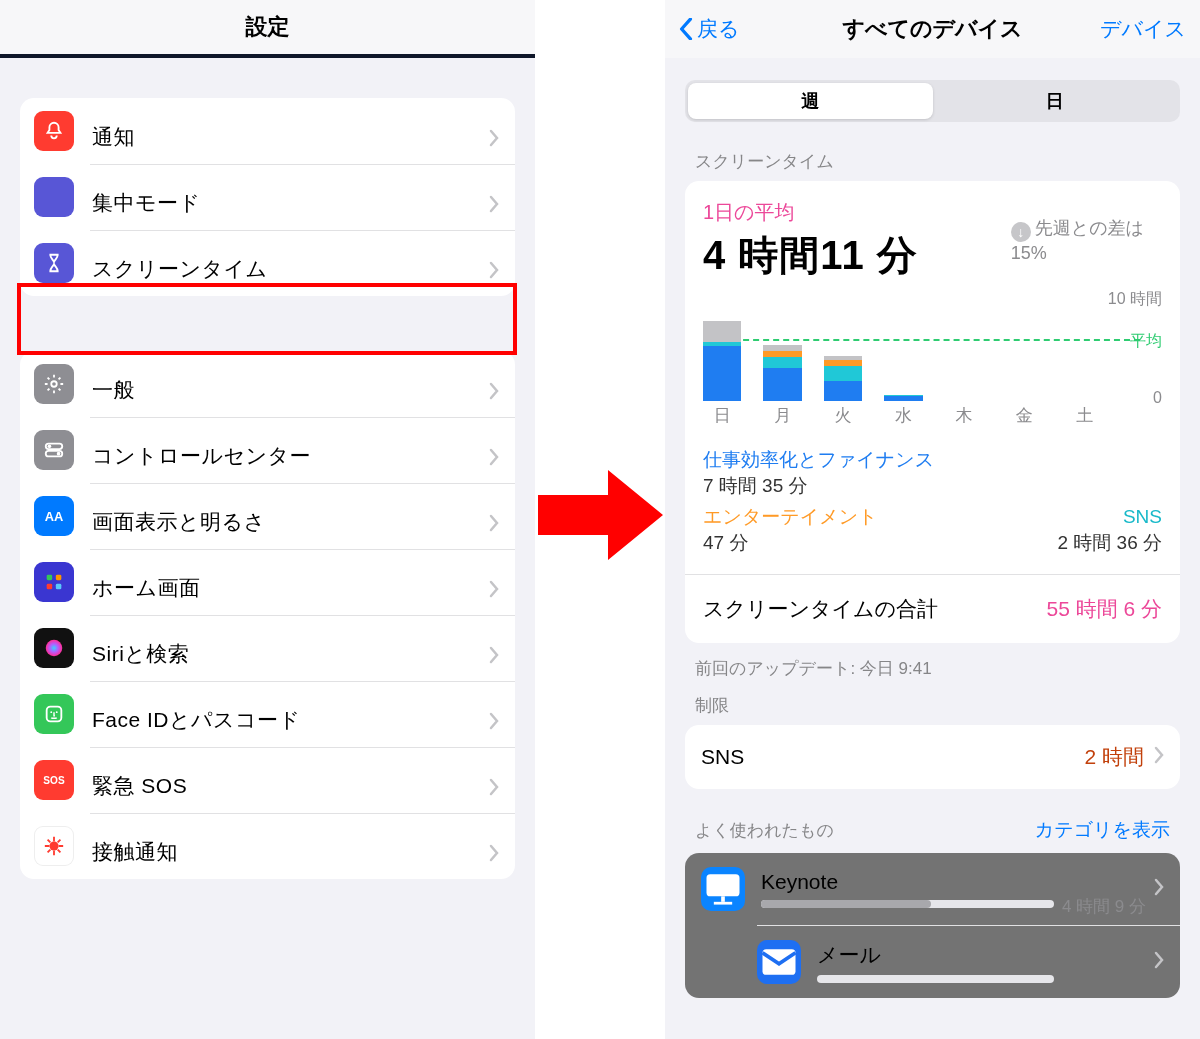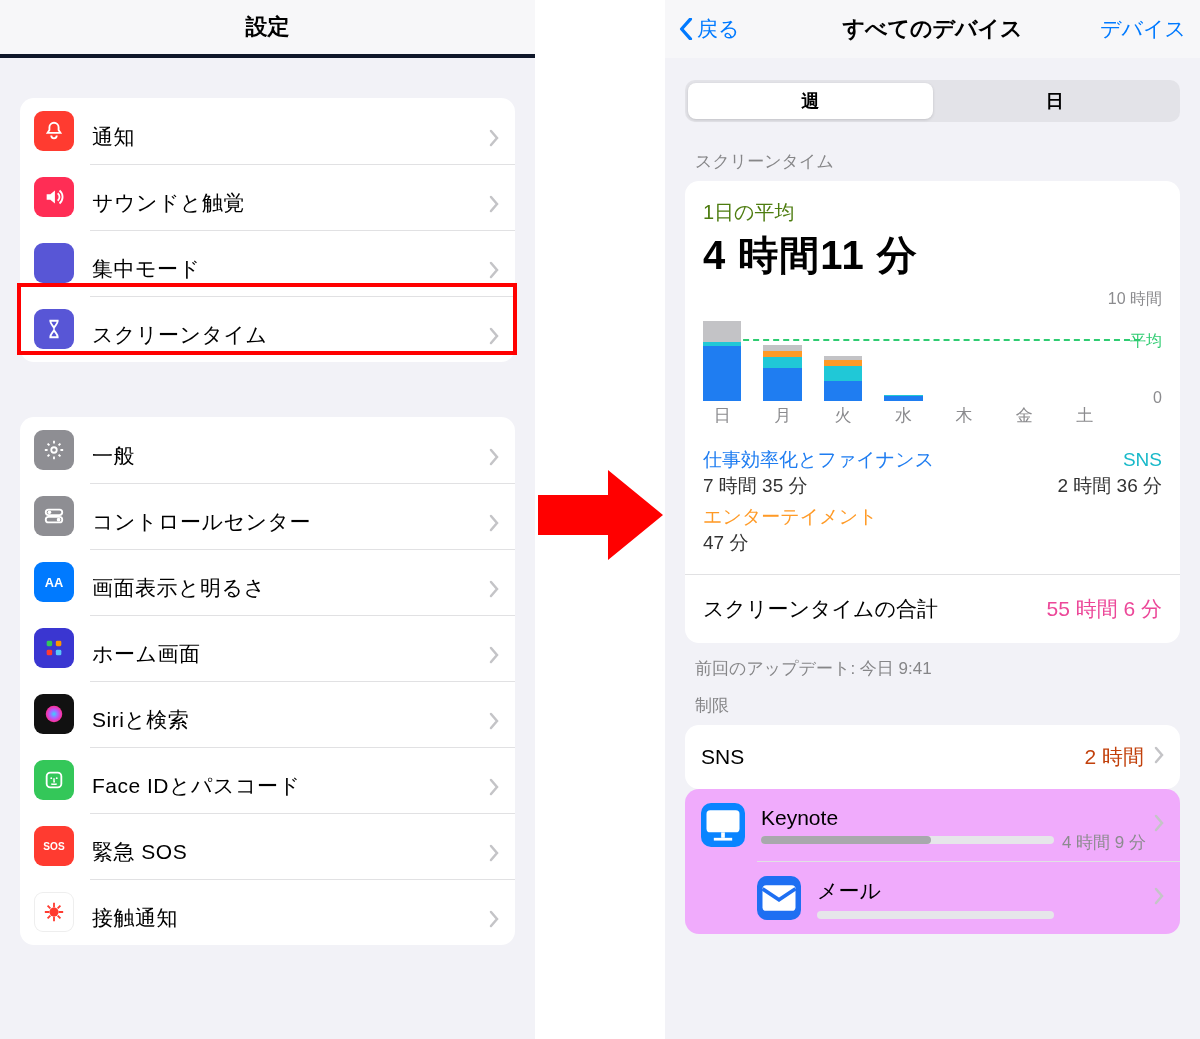--- a/index.html
+++ b/index.html
@@ -83,21 +83,21 @@
   .seg-item.active { background:#fff; box-shadow:0 1px 3px rgba(0,0,0,.15); }
 
   .section-label {
     margin:28px 30px 8px;
     font-size:17px; color:#868688;
   }
 
   .card {
     margin:0 20px; background:#fff; border-radius:14px; padding:18px;
   }
-  .subtitle { color:#4d7c0f; font-size:20px; }
+  .subtitle { color:#ec4899; font-size:20px; }
   .bigtime { font-size:40px; font-weight:700; letter-spacing:1px; margin-top:2px; }
   .delta {
     position:absolute; right:18px; top:18px; text-align:left;
     color:#8b8b8e; font-size:18px; line-height:1.3;
   }
   .delta-icon { display:inline-block; width:20px; height:20px; border-radius:50%; background:#c6c6c9; color:#fff; text-align:center; line-height:20px; font-size:14px; font-weight:700; margin-right:4px; vertical-align:-3px; }
   .card-head { position:relative; }
 
   .chart-wrap { position:relative; height:130px; margin-top:14px; }
   .axis-label { position:absolute; right:0; color:#8b8b8e; font-size:16px; }
@@ -107,21 +107,21 @@
   .bars { position:absolute; left:0; right:58px; bottom:26px; top:4px; display:flex; gap:22px; align-items:flex-end; }
   .bar-col { flex:1; display:flex; flex-direction:column; align-items:stretch; position:relative; }
   .seg { width:100%; }
   .seg.blue { background:#1f7df1; }
   .seg.teal { background:#20c8d7; }
   .seg.orange { background:#ff9a26; }
   .seg.grey { background:#c3c3c6; }
   .day-labels { position:absolute; left:0; right:58px; bottom:0; display:flex; gap:22px; }
   .day-labels span { flex:1; text-align:center; color:#8b8b8e; font-size:17px; }
 
-  .legend-grid { display:flex; justify-content:space-between; gap:24px; margin-top:20px; }
+  .legend-grid { display:flex; justify-content:space-between; gap:24px; margin-top:20px;align-items:flex-end; }
   .leg { font-size:19px; line-height:1.35; }
   .leg .name.blue { color:#1f7df1; }
   .leg .name.teal { color:#18b9c9; }
   .leg .name.orange { color:#ff9a26; }
   .leg .val { color:#333; }
   .leg-right { text-align:right; }
 
   .total-row {
     display:flex; justify-content:space-between; align-items:center;
     border-top:1px solid #e1e1e3; margin:18px -18px -18px; padding:20px 18px;
@@ -137,21 +137,21 @@
   .limit-row {
     display:flex; align-items:center; padding:18px 16px; font-size:21px;
   }
   .limit-row .name { flex:1; }
   .limit-row .val { color:#c2410c; margin-right:10px; }
 
   .most-used-head { display:flex; justify-content:space-between; align-items:baseline; margin:28px 30px 10px; }
   .most-used-head .lbl { color:#868688; font-size:17px; }
   .most-used-head .link { color:#007aff; font-size:19px; }
 
-  .app-card { margin:0 20px; background:#f0abfc; border-radius:14px; }
+  .app-card { margin:0 20px; background:#737373; border-radius:14px; }
   .app-row { display:flex; align-items:center; padding:14px 16px; position:relative; }
   .app-row + .app-row { border-top:1px solid #e1e1e3; margin-left:72px; padding-left:0; }
   .app-icon { width:44px; height:44px; border-radius:10px; flex-shrink:0; display:flex; align-items:center; justify-content:center; color:#fff; }
   .app-body { flex:1; margin-left:16px; }
   .app-name { font-size:21px; }
   .bar-track { height:8px; background:#e6e6ea; border-radius:4px; margin-top:6px; position:relative; }
   .bar-fill { height:100%; background:#a8a8ac; border-radius:4px; }
   .bar-val { position:absolute; right:-92px; top:-5px; font-size:17px; color:#8b8b8e; white-space:nowrap; }
   .app-chev { margin-left:100px; }
 
@@ -170,32 +170,20 @@
   </div>
   <div class="gap-small"></div>
   <div class="group" id="group-0">
       <div class="row">
          <div class="icon-box" style="background:#ff3b30;">
           <svg viewBox="0 0 24 24">
             <path d="M12 3a5 5 0 00-5 5v3l-2 3h14l-2-3V8a5 5 0 00-5-5zM9 17a3 3 0 006 0" fill="none" stroke="#fff" stroke-width="2"></path>
           </svg>
         </div>
          <div class="row-label">通知</div>
-         <span class="chevron"><svg viewBox="0 0 10 18">
-            <polyline points="2,2 8,9 2,16" fill="none" stroke="#c4c4c7" stroke-width="2.5" stroke-linecap="round"></polyline>
-          </svg></span>
-       </div>
-      <div class="row">
-         <div class="icon-box" style="background:#ff2d55;">
-          <svg viewBox="0 0 24 24">
-            <path d="M4 9v6h4l5 4V5L8 9H4z" fill="#fff"></path>
-            <path d="M16 8a5 5 0 010 8M18 5a9 9 0 010 14" fill="none" stroke="#fff" stroke-width="2"></path>
-          </svg>
-        </div>
-         <div class="row-label">サウンドと触覚</div>
          <span class="chevron"><svg viewBox="0 0 10 18">
             <polyline points="2,2 8,9 2,16" fill="none" stroke="#c4c4c7" stroke-width="2.5" stroke-linecap="round"></polyline>
           </svg></span>
        </div>
       <div class="row">
          <div class="icon-box" style="background:#5856d6;">
           <svg viewBox="0 0 24 24">
             <path d="M14 3a8 8 0 100 16 7 7 0 010-16z" fill="#fff"></path>
           </svg>
         </div>
@@ -359,20 +347,24 @@
     <div class="seg-item active">週</div>
     <div class="seg-item">日</div>
   </div>
 
   <div class="section-label">スクリーンタイム</div>
 
   <div class="card">
     <div class="card-head">
       <div class="subtitle">1日の平均</div>
       <div class="bigtime">4 時間11 分</div>
+      <div class="delta">
+        <span class="delta-icon">↓</span><span>先週との差は</span><br>
+        <span>15%</span>
+      </div>
     </div>
 
     <div class="chart-wrap">
       <div class="axis-label axis-top">10 時間</div>
       <div class="axis-label axis-bot">0</div>
       <div class="avg-line"></div>
       <div class="avg-label">平均</div>
       <div class="bars" id="chart-bars">
           <div class="bar-col">
             <div class="seg grey" style="height:21.000000000000004px"></div>
@@ -430,20 +422,24 @@
   <div class="limits-card">
     <div class="limit-row">
       <span class="name">SNS</span>
       <span class="val">2 時間</span>
       <span class="chevron"><svg viewBox="0 0 10 18">
             <polyline points="2,2 8,9 2,16" fill="none" stroke="#c4c4c7" stroke-width="2.5" stroke-linecap="round"></polyline>
           </svg></span>
     </div>
   </div>
 
+  <div class="most-used-head">
+    <span class="lbl">よく使われたもの</span>
+    <span class="link">カテゴリを表示</span>
+  </div>
   <div class="app-card" id="apps-card">
       <div class="app-row">
        <div class="app-icon" style="background:#0a84ff">
           <svg viewBox="0 0 24 24">
             <rect x="3" y="4" width="18" height="12" rx="2" fill="#fff"></rect>
             <rect x="11" y="16" width="2" height="3" fill="#fff"></rect>
             <rect x="7" y="19" width="10" height="1.5" fill="#fff"></rect>
           </svg>
         </div>
        <div class="app-body">

